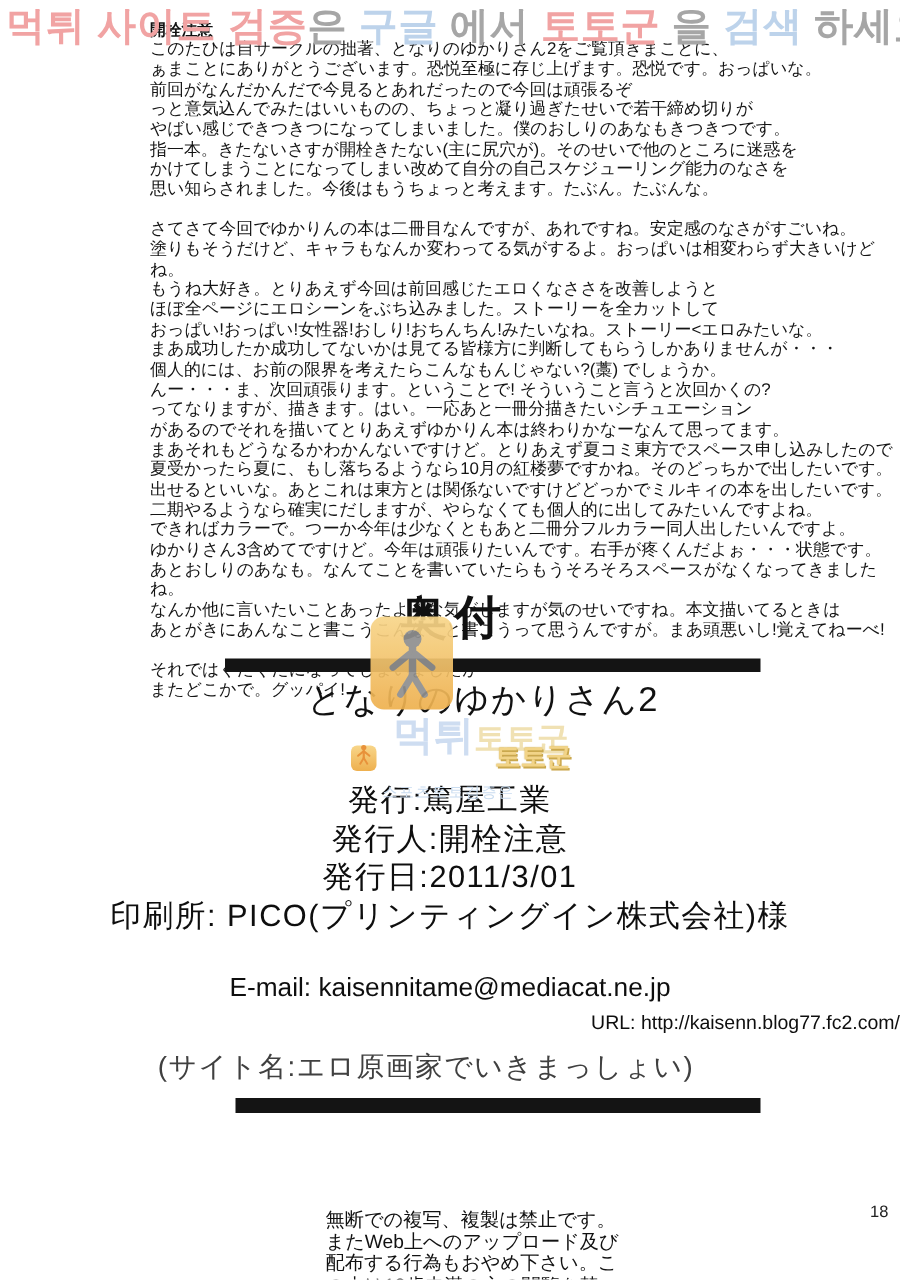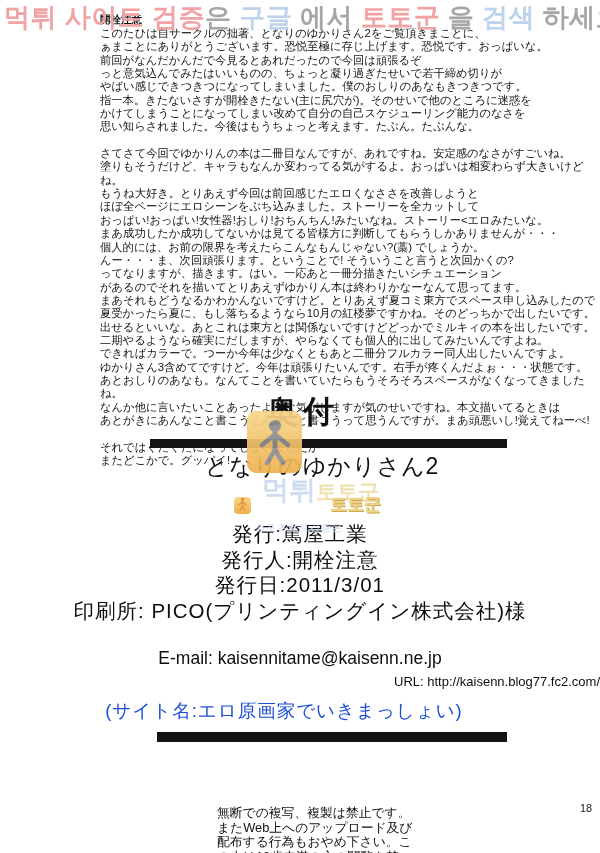--- a/index.html
+++ b/index.html
@@ -65,21 +65,21 @@
   }
 
   
   .pub-block{
     left:0;top:521px;width:600px;text-align:center;
     font-size:20.5px;line-height:25.7px;color:#0e0e0e;letter-spacing:1px;z-index:1;
     white-space:pre-line;
   }
   .email-line{left:0;top:648px;width:600px;text-align:center;font-size:17.5px;color:#0e0e0e;z-index:1}
   .url-line{left:0;top:674px;width:600px;text-align:right;font-size:13px;color:#0e0e0e;z-index:1}
-  .site-line{left:0;top:698px;width:568px;text-align:center;font-size:18.5px;color:#1d4ed8;letter-spacing:1px;z-index:1}
+  .site-line{left:0;top:698px;width:568px;text-align:center;font-size:18.5px;color:#404040;letter-spacing:1px;z-index:1}
 
   .disclaimer{
     left:217px;top:760px;width:210px;
     font-size:12.8px;line-height:14.6px;color:#111;
     white-space:pre-line;z-index:1;margin-top:46px;
   }
   .page-number{left:580px;top:802px;font-size:11px;color:#222;z-index:1}
 </style>
 </head>
 <body>
@@ -153,21 +153,21 @@
     </svg>
   </span>
 </div>
 <div class="abs badge-caption">스포츠토토검증은</div>
 <div class="abs badge-title">토토군</div>
 
 <div class="abs pub-block">発行:篤屋工業
 発行人:開栓注意
 発行日:2011/3/01
 印刷所: PICO(プリンティングイン株式会社)様</div>
-<div class="abs email-line">E-mail:  kaisennitame@kaisenn.ne.jp</div>
+<div class="abs email-line">E-mail:  kaisennitame@mediacat.ne.jp</div>
 <div class="abs url-line">URL:  http://kaisenn.blog77.fc2.com/</div>
 <div class="abs site-line">(サイト名:エロ原画家でいきまっしょい)</div>
 
 <div class="abs bar bar2"></div>
 
 <div class="abs disclaimer">無断での複写、複製は禁止です。
 またWeb上へのアップロード及び
 配布する行為もおやめ下さい。こ
 の本は18歳未満の方の閲覧を禁
 止しています。</div>

